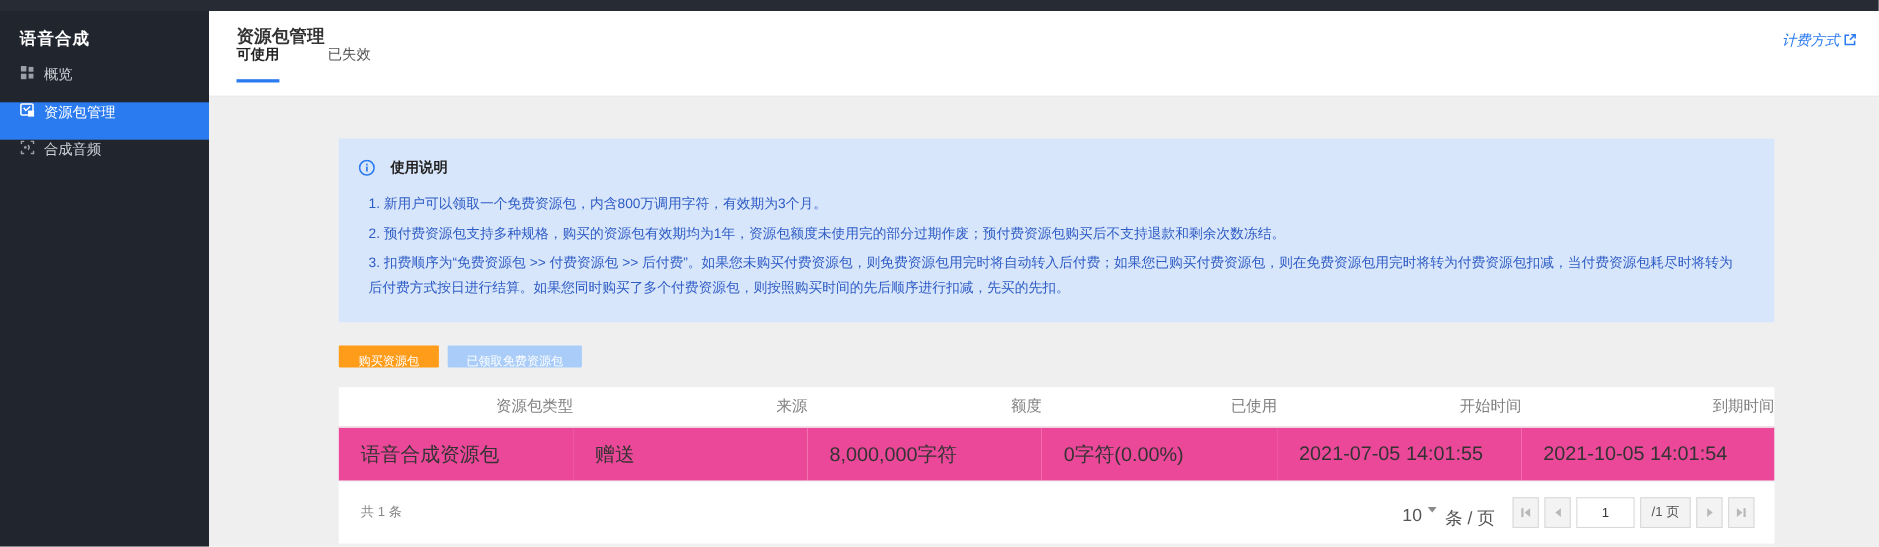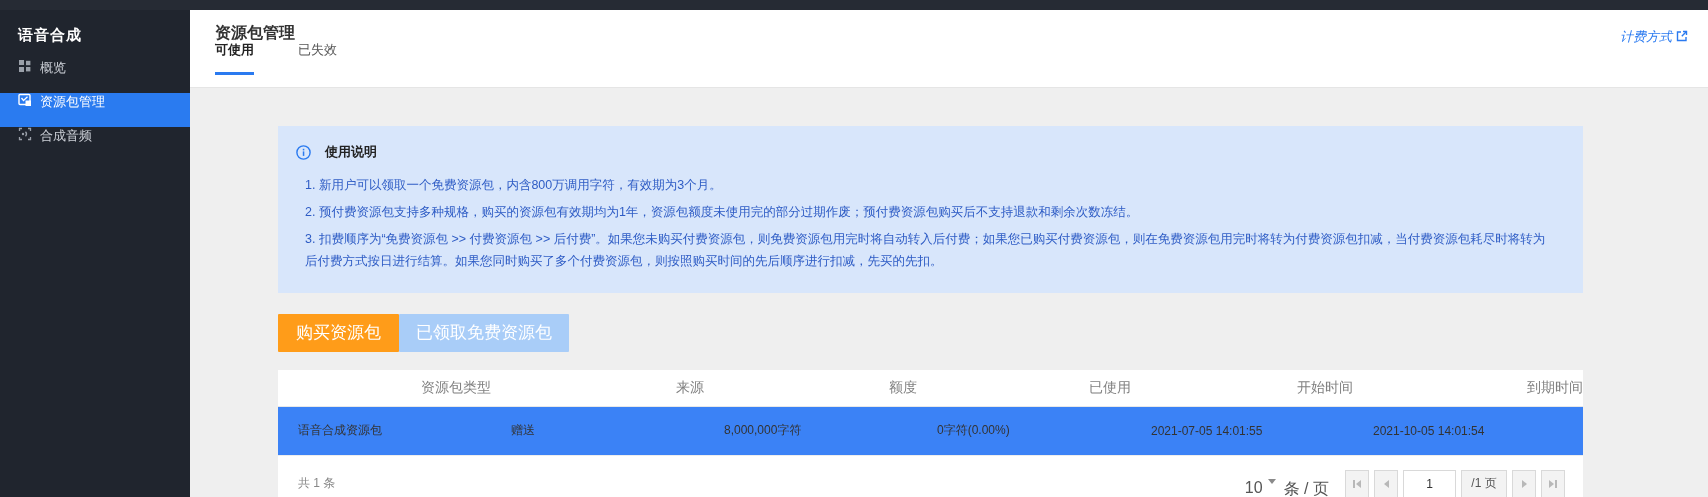--- a/index.html
+++ b/index.html
@@ -21,38 +21,38 @@
   
   .main { position:absolute; left:190px; top:10px; width:1518px; height:487px; }
   .main-header { position:relative; height:78px; background:#ffffff; border-bottom:1px solid #e5e5e5; padding:13px 20px 0 25px; }
   .page-title { font-size:16px; font-weight:bold; color:#333; }
   .billing-link { position:absolute; right:20px; top:18px; color:#2a7af0; font-size:13px; cursor:pointer; display:flex; align-items:center; gap:4px;font-style:italic; }
   .tabs { position:absolute; left:25px; bottom:12px; display:flex; gap:44px; }
   .tab { font-size:13px; color:#555; padding-bottom:13px; cursor:pointer; border-bottom:3px solid transparent; }
   .tab.active { color:#222; font-weight:bold; border-bottom-color:#2a7af0; }
 
   
-  .content { position:absolute; top:79px; left:0; width:1518px; height:408px; background:#efefef; padding:37px 0 0 88px; }
+  .content { position:absolute; top:79px; left:0; width:1518px; height:408px; background:#efefef; padding:37px 0 0 118px; }
 
   .notice { width:1305px; background:#d8e6fb; padding:17px 20px 16px 18px; }
   .notice-head { display:flex; align-items:center; gap:14px; }
   .info-icon { width:15px; height:15px; flex:0 0 15px; }
   .notice-title { font-size:13px; font-weight:bold; color:#222; }
   .notice-list { margin:13px 0 0 9px; }
   .notice-item { color:#2e5cc5; font-size:12.5px; line-height:22px; margin-bottom:5px; max-width:1250px; }
 
   .btn-row { margin-top:21px; display:flex; }
-  .btn { height:38px; line-height:30px; font-size:17px; border:none; border-radius:1px; cursor:pointer; }
+  .btn { height:20px; line-height:30px; font-size:11px; border:none; border-radius:1px; cursor:pointer; }
   .btn-buy { background:#ff9c19; color:#fff; padding:0 18px; }
-  .btn-claimed { background:#a9cdf8; color:#fff; padding:0 17px; cursor:default; }
+  .btn-claimed { background:#a9cdf8; color:#fff; padding:0 17px; margin-left:8px; cursor:default; }
 
   .card { margin-top:18px; width:1305px; background:#ffffff; }
   table { border-collapse:collapse; table-layout:fixed; width:1305px; }
   th { height:36px; text-align:right; font-weight:normal; font-size:14px; color:#808080; padding-left:20px; border-bottom:1px solid #e8e8e8; }
-  td { height:49px; font-size:12px; color:#333; padding-left:20px; background:#3b82f6; border-bottom:1px solid #ededed; }
+  td { height:49px; font-size:18px; color:#333; padding-left:20px; background:#ec4899; border-bottom:1px solid #ededed; }
 
   .card-footer { height:56px; display:flex; align-items:center; padding:0 18px 0 20px; background:#fff; }
   .total-text { color:#888; font-size:12px; }
   .pager { margin-left:auto; display:flex; align-items:center; }
   .psize { display:flex; color:#555; font-size:16px; cursor:pointer;margin-top:12px; }
   .psize .num { margin-right:5px; }
   .caret-down { width:0; height:0; border-left:4px solid transparent; border-right:4px solid transparent; border-top:5px solid #8a8a8a; margin-right:8px; }
   .pgroup { display:flex; align-items:center; margin-left:16px; gap:5px; }
   .pbtn { width:24px; height:28px; border:1px solid #d9d9d9; background:#f3f3f3; display:flex; align-items:center; justify-content:center; gap:1px; cursor:default; }
   .tri-l { width:0; height:0; border-top:4px solid transparent; border-bottom:4px solid transparent; border-right:5px solid #b8b8b8; }

